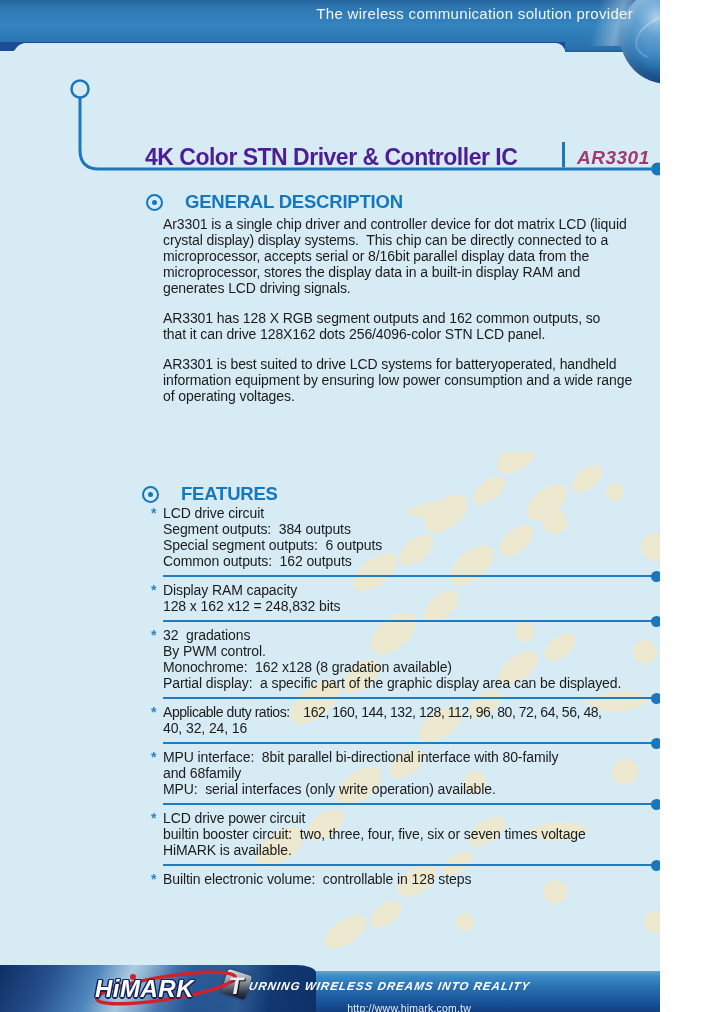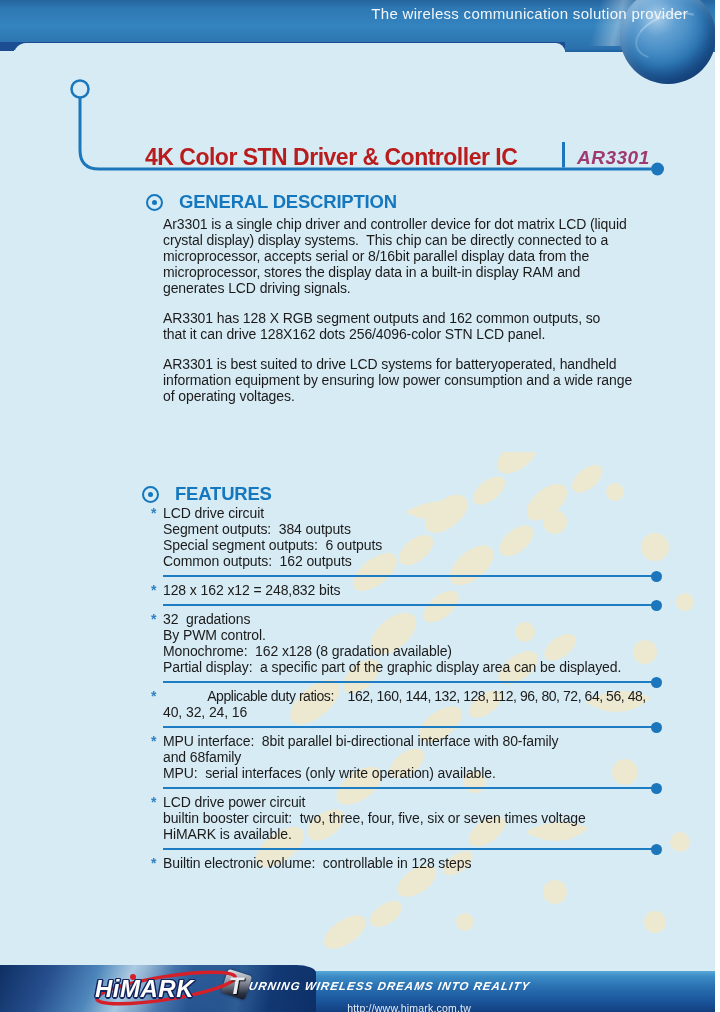--- a/index.html
+++ b/index.html
@@ -1,16 +1,16 @@
 <!DOCTYPE html>
 <html><head>
 <meta charset="utf-8">
 <style>
   html,body{margin:0;padding:0;}
-  .page{position:relative;width:715px;height:1012px;background:#d7ebf4;overflow:hidden;
+  .page{position:relative;width:660px;height:1012px;background:#d7ebf4;overflow:hidden;
         font-family:"Liberation Sans",sans-serif;color:#1b1b1b;}
 
   
   .header{position:absolute;left:0;top:0;width:720px;height:47px;z-index:1;
           background:linear-gradient(180deg,#26659f 0%,#2e78b3 18%,#3484bf 55%,#2a71ad 100%);
           border-bottom:0;box-sizing:border-box;}
   .header-navy{position:absolute;left:0;top:42px;width:720px;height:8px;background:#1c4d92;z-index:1;}
   .header-ext{position:absolute;left:565px;top:40px;width:155px;height:12px;z-index:2;
           background:linear-gradient(180deg,#2e78b3 0%,#2a71ad 70%,#1f5f9e 100%);}
   .content-corner{position:absolute;left:14px;top:43px;width:551px;height:16px;z-index:2;
@@ -26,41 +26,41 @@
   .globe-swirl{position:absolute;left:14px;top:26px;width:70px;height:40px;border-radius:50%;
           border:2px solid rgba(255,255,255,.25);border-color:rgba(255,255,255,.28) transparent transparent rgba(255,255,255,.18);
           transform:rotate(-18deg);}
 
   
   .wm{position:absolute;left:225px;top:452px;z-index:1;opacity:.92;}
 
   
   .deco{position:absolute;left:0;top:60px;z-index:2;}
   .title{position:absolute;left:145px;top:144px;z-index:3;font-size:23px;font-weight:bold;
-         letter-spacing:-.5px;color:#b91c1c;}
+         letter-spacing:-.5px;color:#4c1d95;}
   .partno{position:absolute;left:577px;top:147px;z-index:3;font-size:19px;font-weight:bold;
          font-style:italic;letter-spacing:.5px;color:#9e3a70;text-align:right;}
 
   
-  .sect-head{position:absolute;z-index:3;display:flex;align-items:center;gap:16px;}
+  .sect-head{position:absolute;z-index:3;display:flex;align-items:center;gap:22px;}
   .sect-head .txt{font-size:18.5px;font-weight:bold;letter-spacing:-.2px;color:#1577bd;}
   .bullseye{width:13px;height:13px;border:2px solid #1577bd;border-radius:50%;position:relative;flex:none;}
   .bullseye::after{content:'';position:absolute;left:4px;top:4px;width:5px;height:5px;border-radius:50%;background:#1577bd;}
   .gd-head{left:146px;top:191px;}
   .ft-head{left:142px;top:483px;}
 
   
   .gd-paras{position:absolute;left:163px;top:216px;z-index:3;}
   .para{white-space:pre;font-size:14px;line-height:16px;letter-spacing:-.1px;margin:0 11px 14px 0;}
 
   .features{position:absolute;left:150px;top:505px;z-index:3;width:540px;}
   .feat{position:relative;padding-left:13px;}
   .fline{white-space:pre;font-size:14px;line-height:16px;letter-spacing:-.1px;}
   .lead.justify{word-spacing:8px;}
-  .lead.tight{letter-spacing:-.45px;text-align:center;}
+  .lead.tight{letter-spacing:-.45px;}
   .star{position:absolute;left:1px;top:0;color:#2e82c4;font-weight:bold;font-size:14px;line-height:16px;}
   .divider{position:relative;width:489px;height:2px;background:#1e7cc2;margin:6px 0 5px 0;}
   .enddot{position:absolute;right:-10px;top:-4.5px;width:11px;height:11px;border-radius:50%;background:#1b76bc;display:block;}
 
   
   .footer-bar{position:absolute;left:0;top:971px;width:720px;height:41px;z-index:6;
           background:linear-gradient(180deg,#58a8d8 0%,#3c8cc6 13%,#2a71b2 38%,#1b569c 72%,#123f80 100%);}
   .footer-photo{position:absolute;left:0;top:965px;width:316px;height:47px;z-index:7;
           border-top-right-radius:20px 8px;
           background:
@@ -193,20 +193,21 @@
         <div class="fline lead">LCD drive circuit</div>
         <div class="fline">Segment outputs:  384 outputs</div>
         <div class="fline">Special segment outputs:  6 outputs</div>
         <div class="fline">Common outputs:  162 outputs</div>
         <div class="divider">
           <span class="enddot"></span>
         </div>
       </div>
       <div class="feat">
         <span class="star">*</span>
+        <div class="fline lead">Display RAM capacity</div>
         <div class="fline">128 x 162 x12 = 248,832 bits</div>
         <div class="divider">
           <span class="enddot"></span>
         </div>
       </div>
       <div class="feat">
         <span class="star">*</span>
         <div class="fline">32  gradations</div>
         <div class="fline">By PWM control.</div>
         <div class="fline">Monochrome:  162 x128 (8 gradation available)</div>

